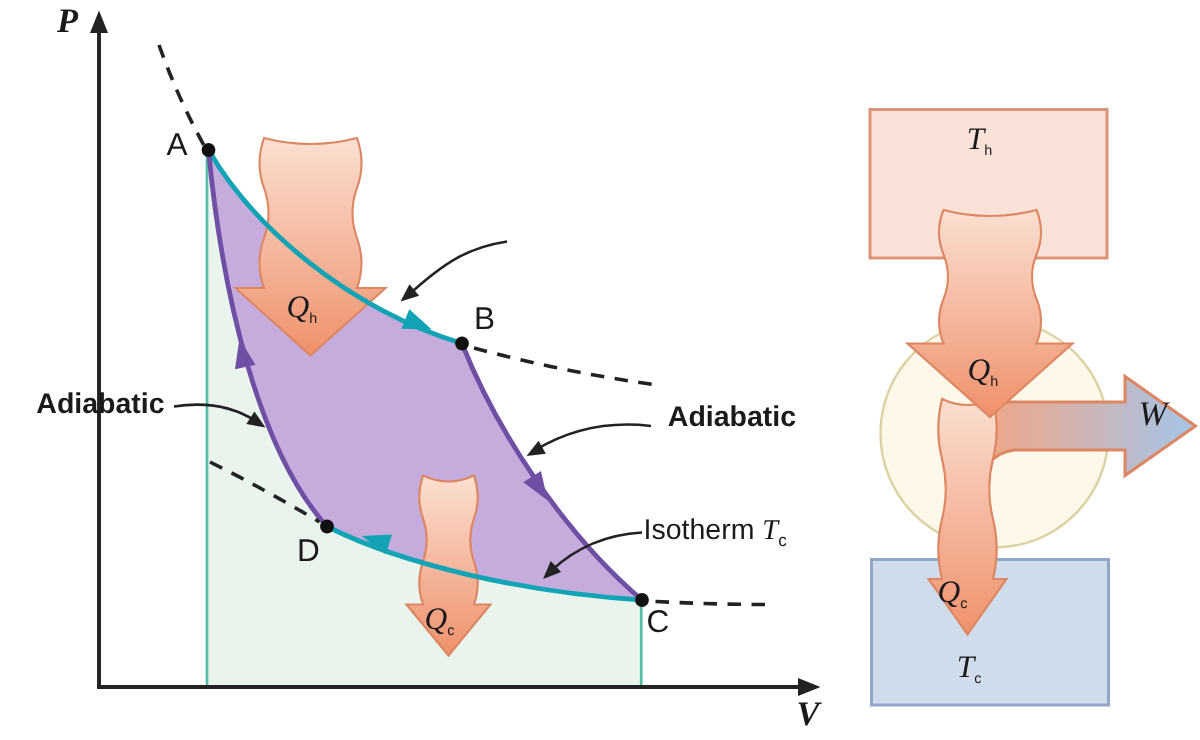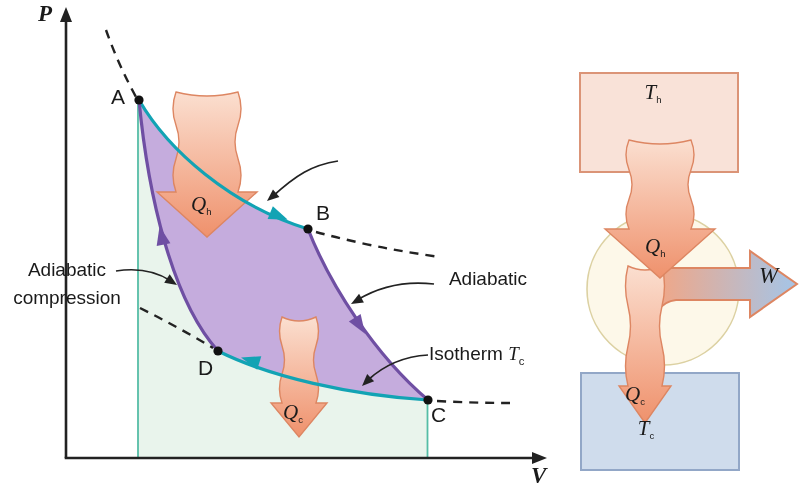--- a/index.html
+++ b/index.html
@@ -1,21 +1,21 @@
 <!DOCTYPE html>
 <html style="--teal: #12a3b4; --purple: #6f4fa3; --purpleFill: #c5acdd; --greenFill: #e9f4ec; --greenEdge: #55bda6; --arrLight: #fbdfd0; --arrDark: #ef916c; --arrOutline: #dd8662; --hotFill: #f9e2d8; --hotEdge: #db9477; --coldFill: #cfdcec; --coldEdge: #92a7c7; --circleFill: #fdf8e9; --circleEdge: #dcd1a2; --workBlue: #a9c3e2; --workSalmon: #f2a685; --ink: #222222;"><head>
 <meta charset="utf-8">
 <style>
   html,body{margin:0;padding:0;background:#fff;}
   #stage{position:relative;width:800px;height:493px;background:#ffffff;overflow:hidden;
          font-family:"Liberation Sans",sans-serif;color:#111;}
   #stage svg{position:absolute;left:0;top:0;}
   .lbl{position:absolute;white-space:nowrap;color:#1a1a1a;}
   .word{font-size:19px;font-family:"Liberation Sans",sans-serif;}
-  .word2{font-size:19px;line-height:28px;text-align:center;}
+  .word2{font-size:19px;line-height:28px;text-align:center;font-weight:bold;}
   .pt{font-size:21px;font-family:"Liberation Sans",sans-serif;}
   .mvar{font-family:"Liberation Serif",serif;font-style:italic;font-size:21px;}
   .axis{font-family:"Liberation Serif",serif;font-style:italic;font-size:23px;font-weight:bold;}
   .wvar{font-family:"Liberation Serif",serif;font-style:italic;font-size:23px;}
   sub{font-size:0.60em;font-style:normal;font-family:"Liberation Sans",sans-serif;}
   .ctr{text-align:center;}
 </style>
 </head>
 <body>
 
@@ -123,30 +123,29 @@
 <div class="lbl word2" style="left:428px;top:265px;width:120px">
   <span>Adiabatic</span><br>
 </div>
 
 <div class="lbl word" style="left:429px;top:343px">
   <span>Isotherm</span>&nbsp;<span class="mvar" style="font-size:19px">T</span><sub>c</sub>
 </div>
 
 <div class="lbl word2" style="left:0px;top:256px;width:134px">
   <span>Adiabatic</span><br>
-  <span>compression</span>
 </div>
 
 <div class="lbl ctr" style="left:580px;top:80px;width:146px">
   <span class="mvar">T</span><sub>h</sub>
 </div>
 <div class="lbl" style="left:645px;top:234px">
   <span class="mvar">Q</span><sub>h</sub>
 </div>
 <div class="lbl wvar" style="left:759px;top:263px"><span>W</span></div>
 <div class="lbl" style="left:625px;top:382px">
   <span class="mvar">Q</span><sub>c</sub>
 </div>
-<div class="lbl ctr" style="left:581px;top:416px;width:130px">
+<div class="lbl ctr" style="left:581px;top:432px;width:130px">
   <span class="mvar">T</span><sub>c</sub>
 </div>
 
 </div>
 
 </body></html>

